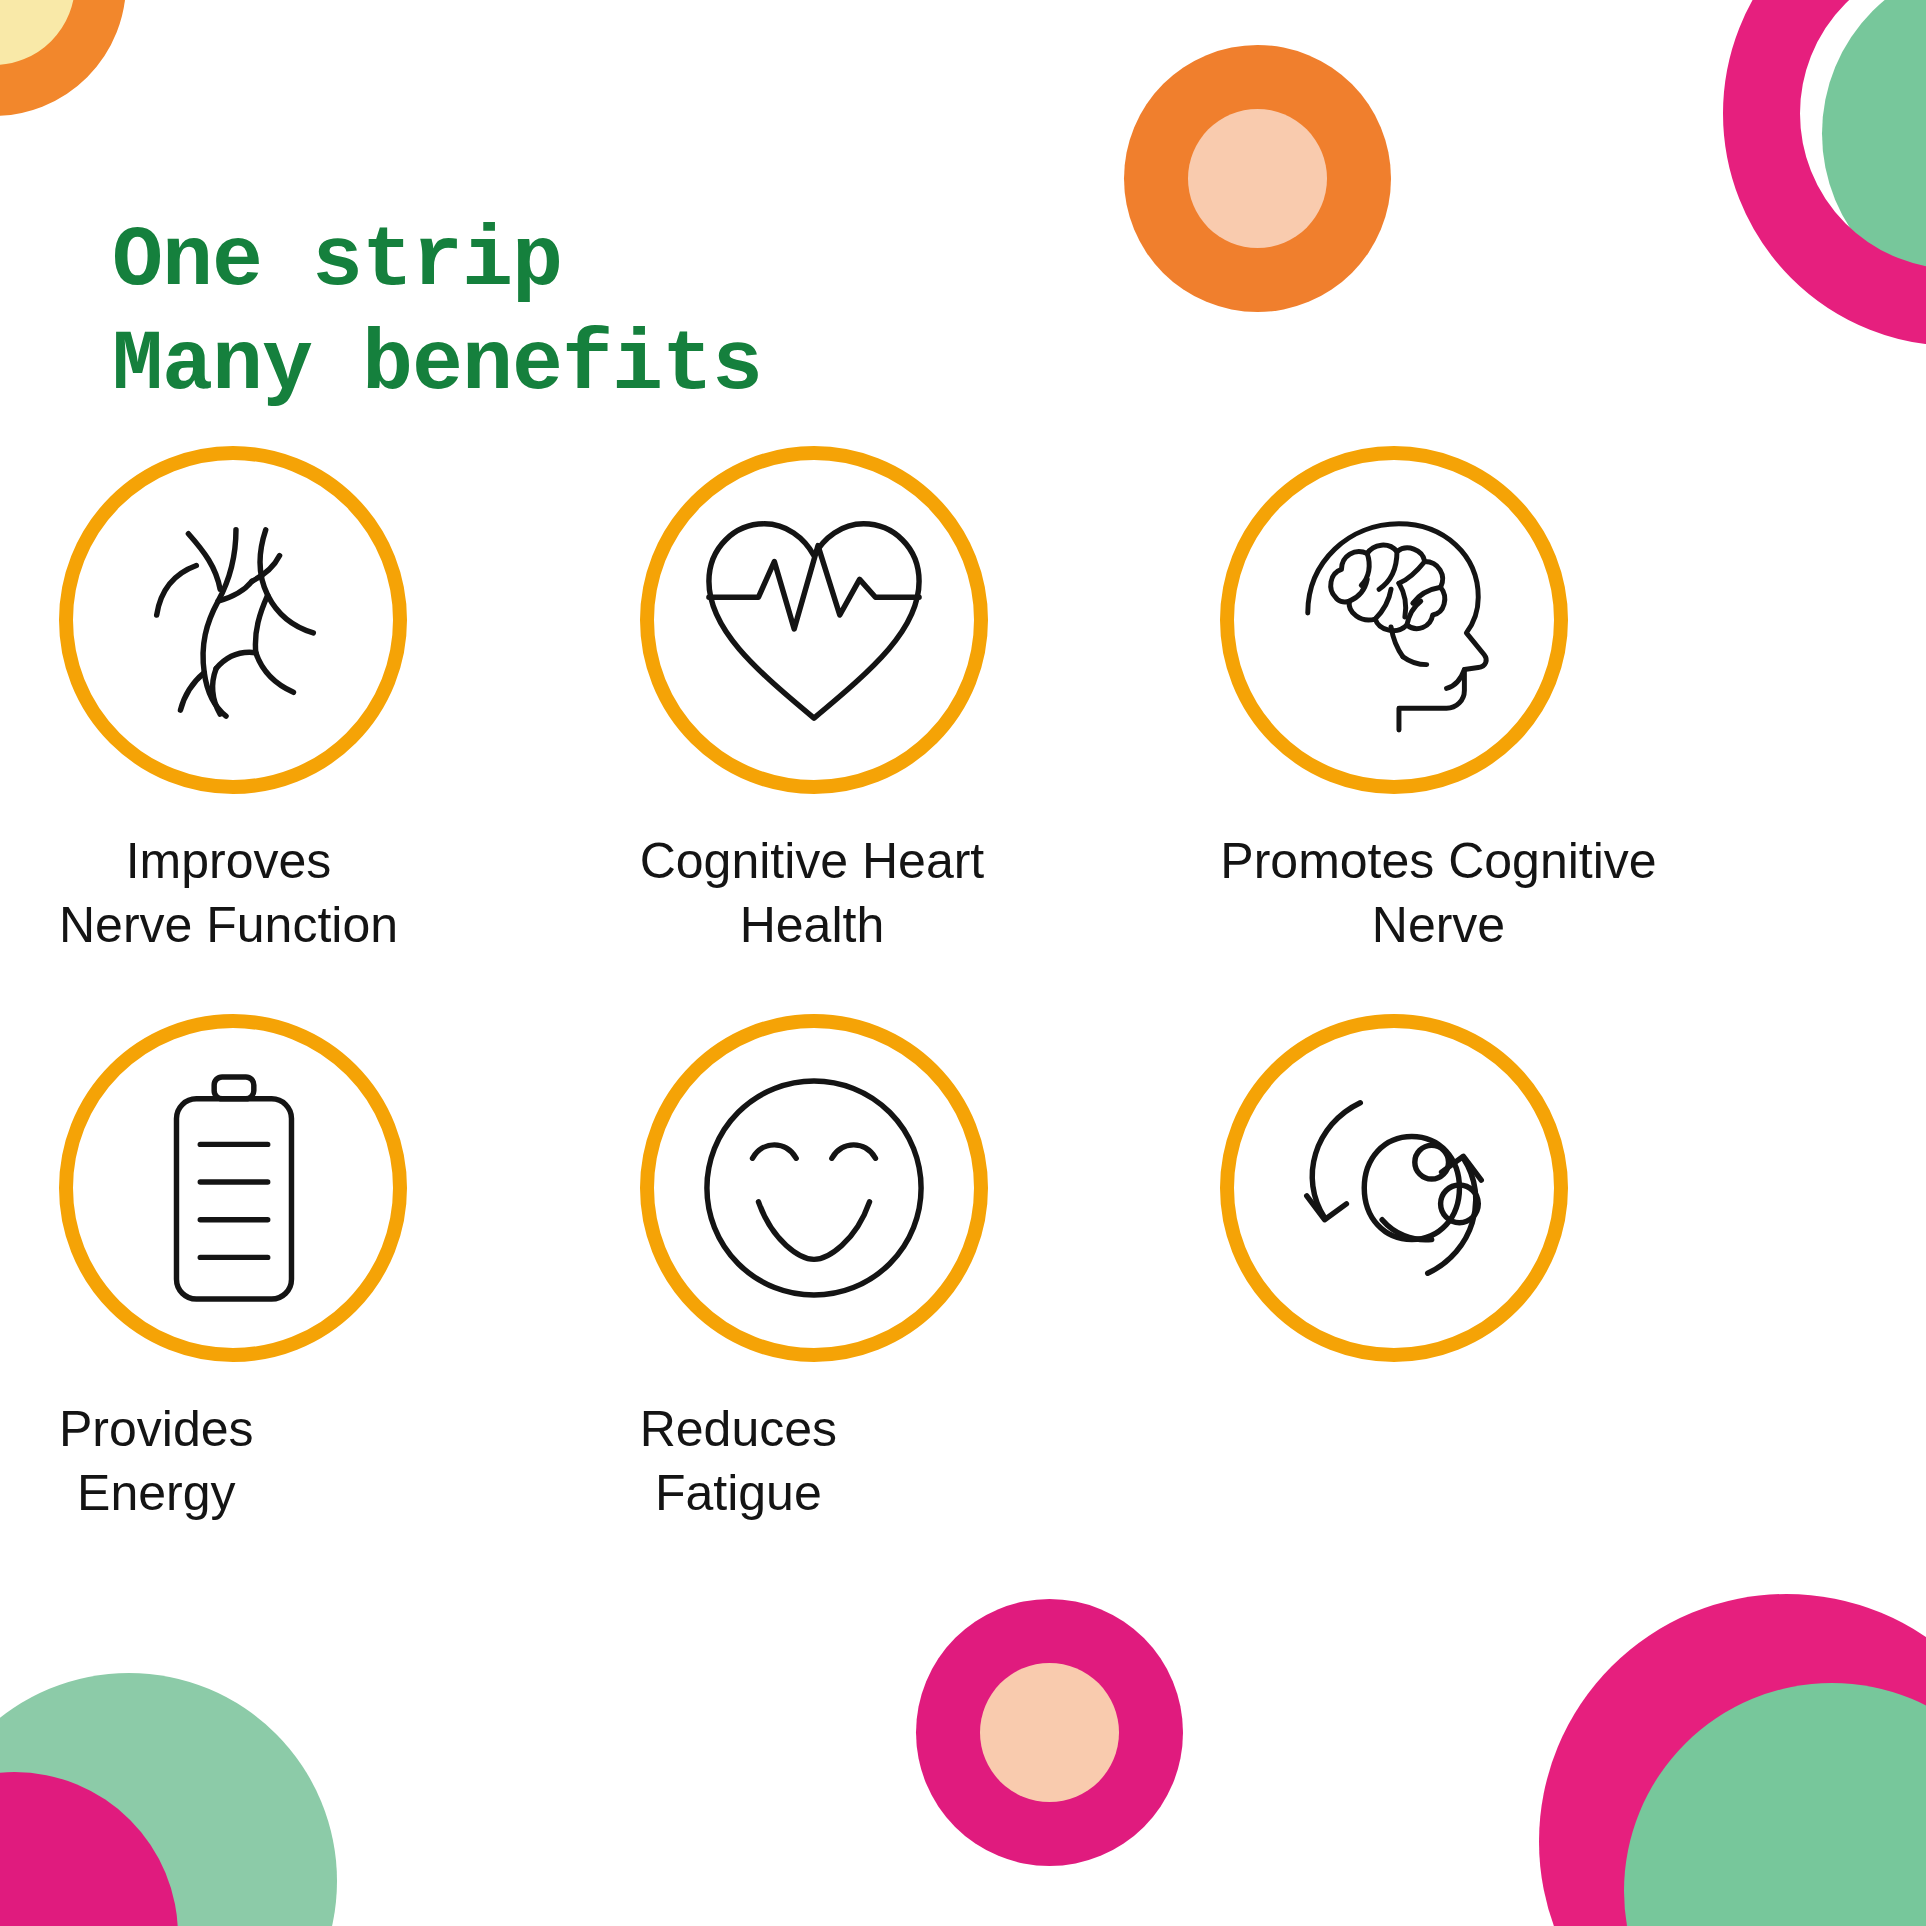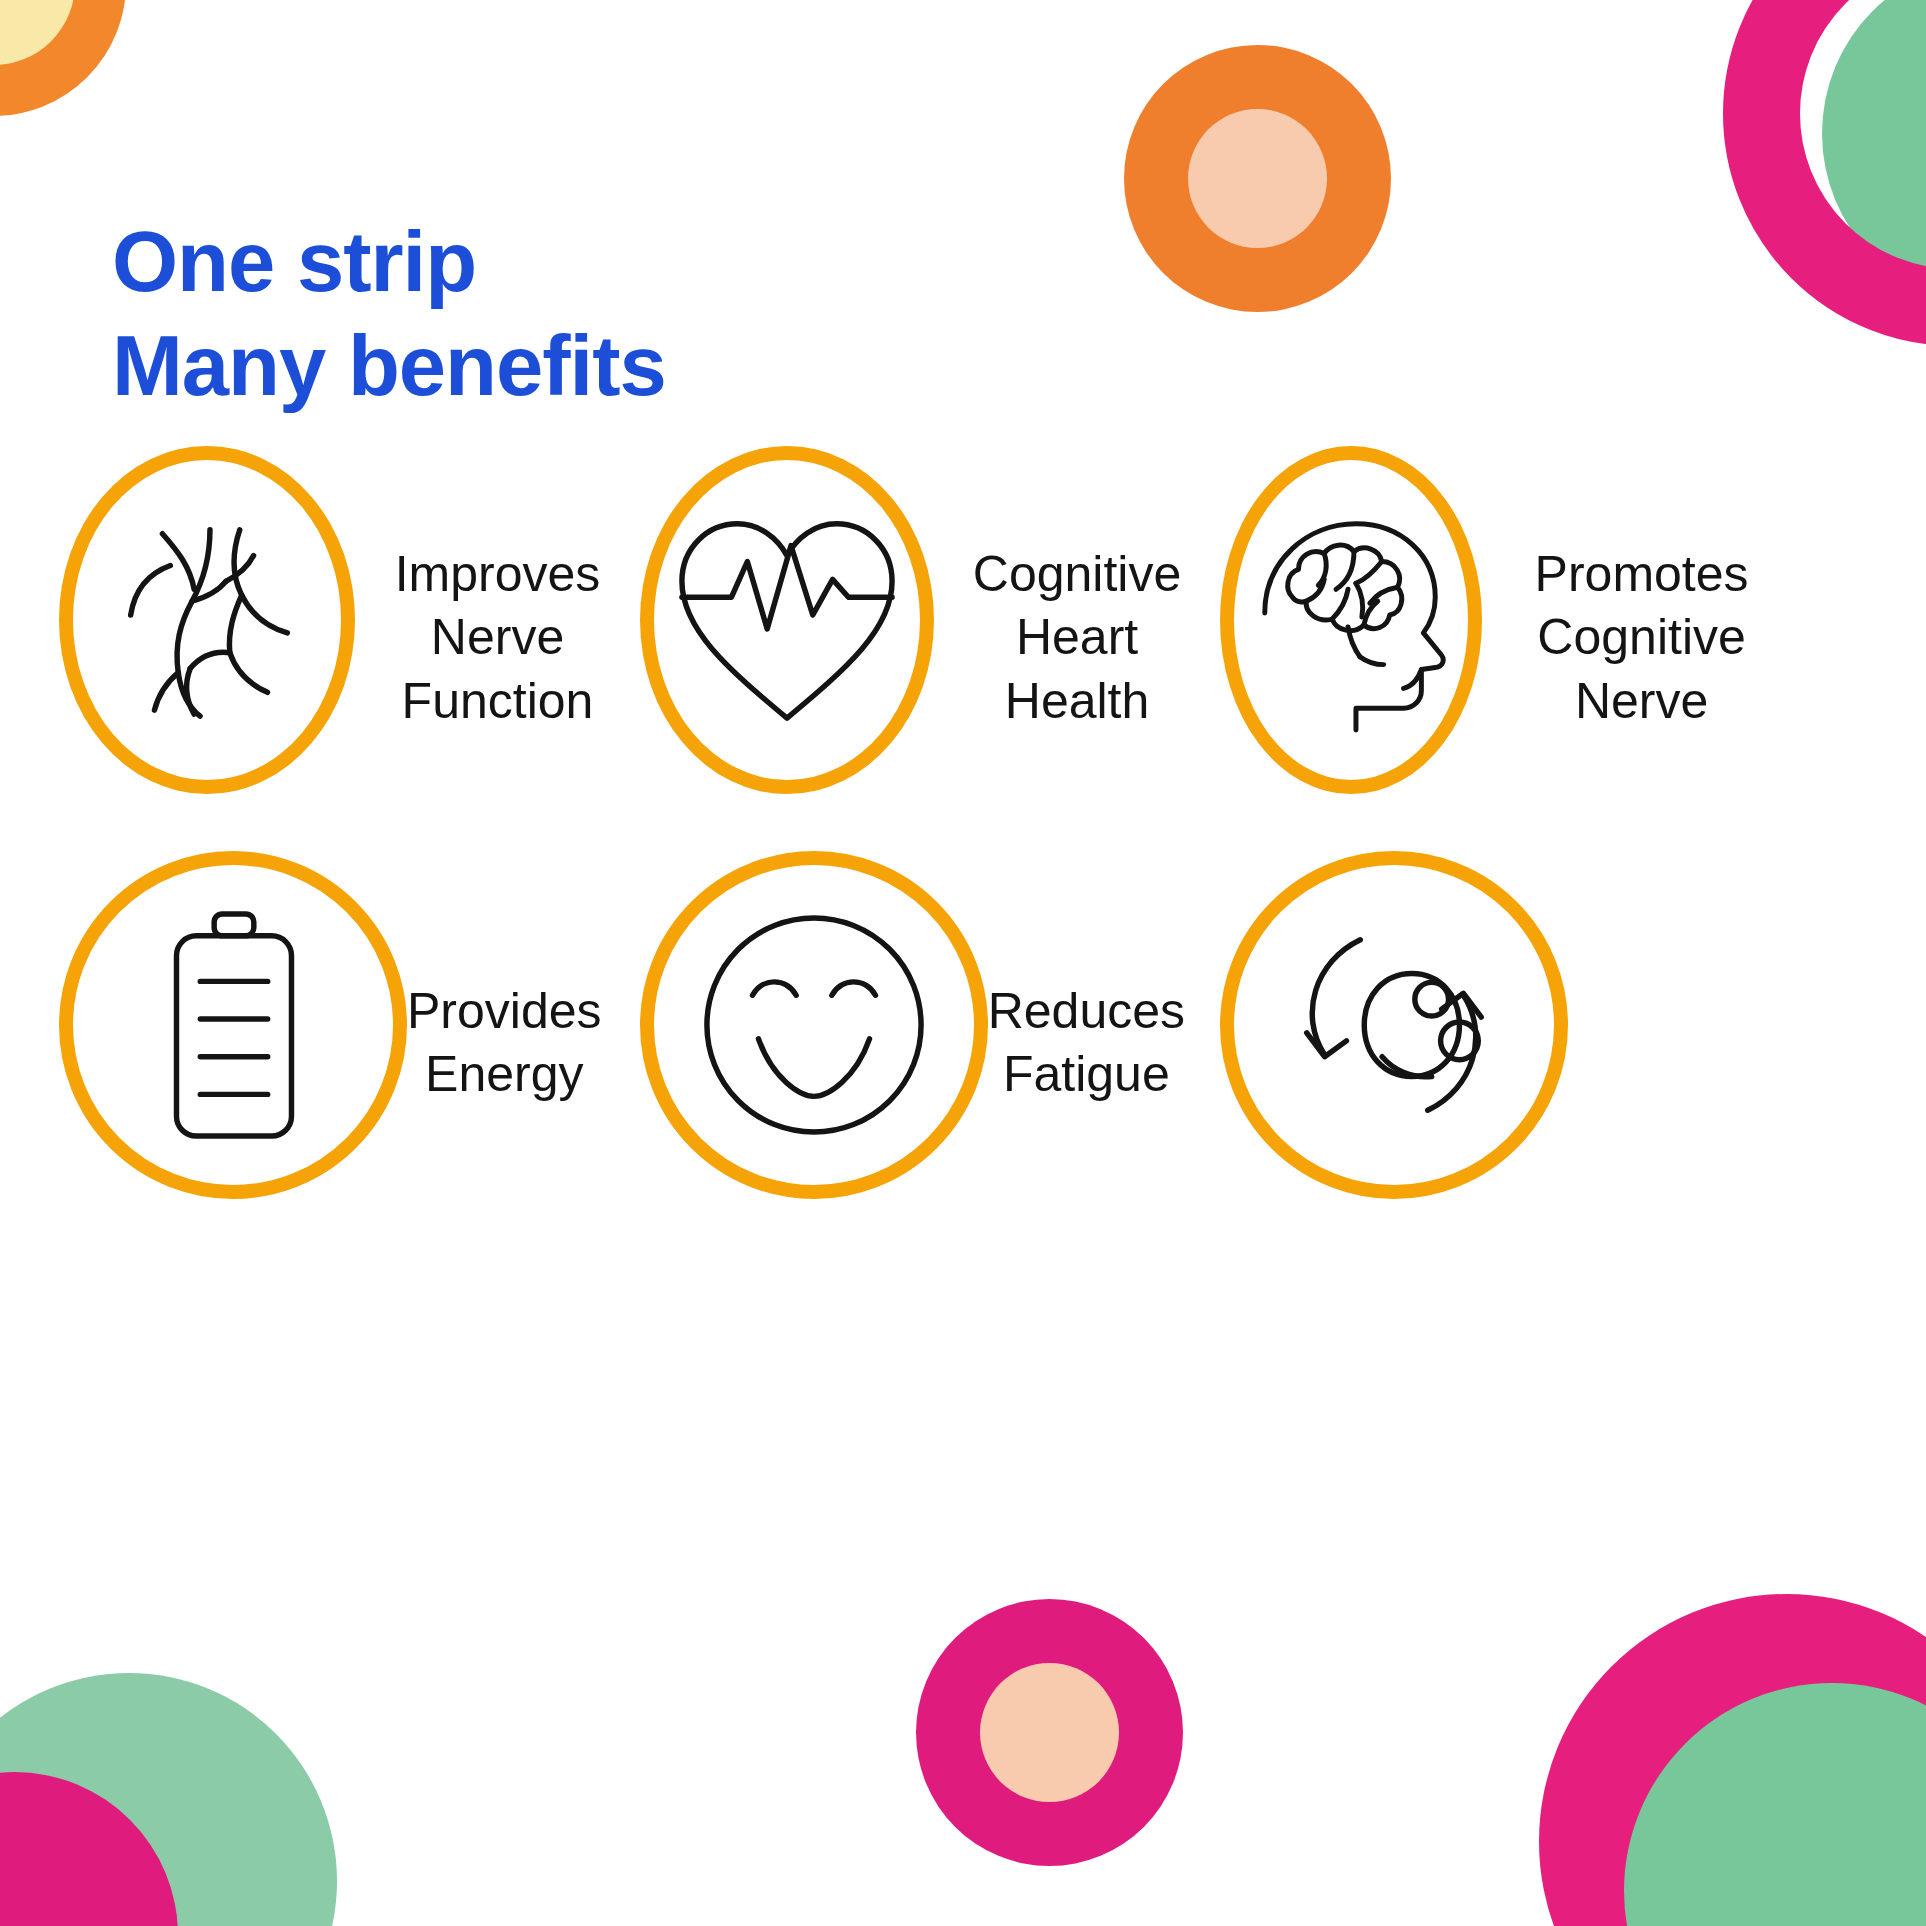--- a/index.html
+++ b/index.html
@@ -35,40 +35,41 @@
   #bc-magenta{left:916px; top:1599px; width:267px; height:267px; background:#E01B7E;}
   #bc-peach  {left:980px; top:1663px; width:139px; height:139px; background:#F9CBAE;}
 
   
   #bl-green  {left:-79px; top:1673px; width:416px; height:416px; background:#8CCBA8;}
   #bl-magenta{left:-149px;top:1772px; width:327px; height:327px; background:#E01B7E;}
 
   
   #title{
     position:absolute;left:112px;top:153px;
-    color:#1d4ed8;
+    color:#15803d;
     font-size:85px;
     font-weight:bold;
     line-height:1.22;
     letter-spacing:-1px;
     white-space:pre-line;
+    font-family:Liberation Mono, monospace;
   }
 
   
   #grid{
     position:absolute;
     left:59px; top:446px;
     width:1742px;
     display:grid;
     grid-template-columns:repeat(3,1fr);
     grid-template-rows:repeat(2,auto);
     row-gap:57px;
     column-gap:0;
   }
-  .cell{display:flex;align-items:center;}
+  .cell{display:flex;flex-direction:column;align-items:flex-start;}
   .ring{
     width:348px;height:348px;border-radius:50%;
     border:14px solid #F5A306;
     box-sizing:border-box;
     display:flex;align-items:center;justify-content:center;
     background:#ffffff;
   }
   .ring svg{display:block;}
   .label{
     margin-top:36px;

